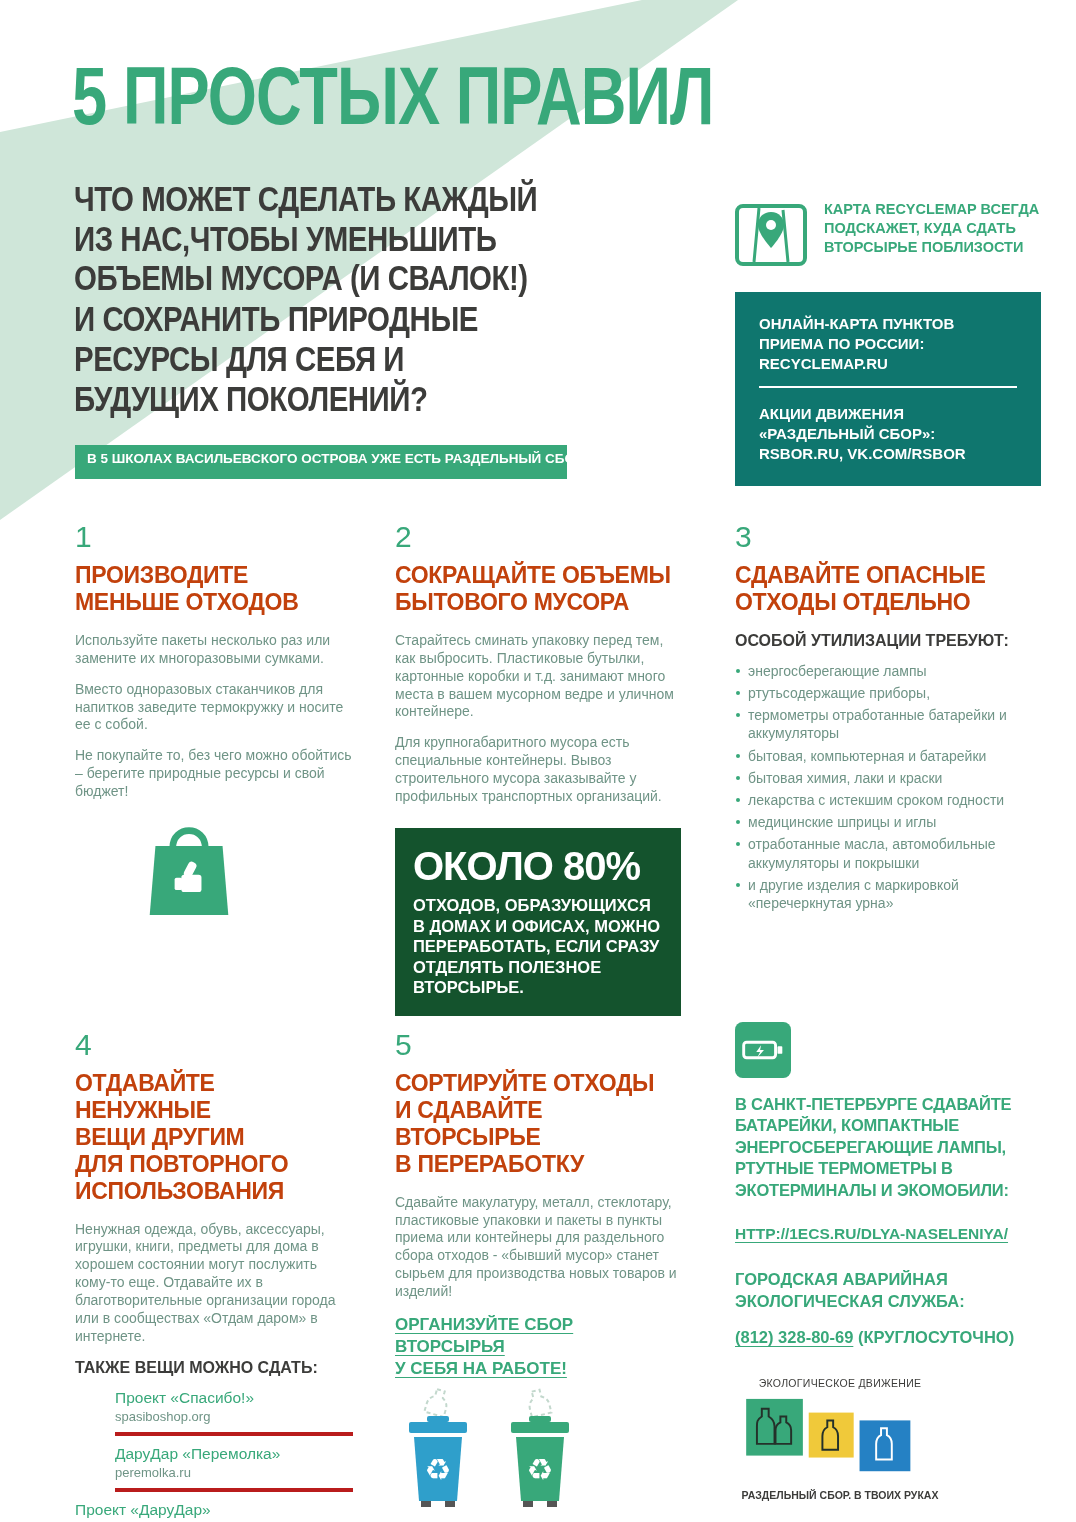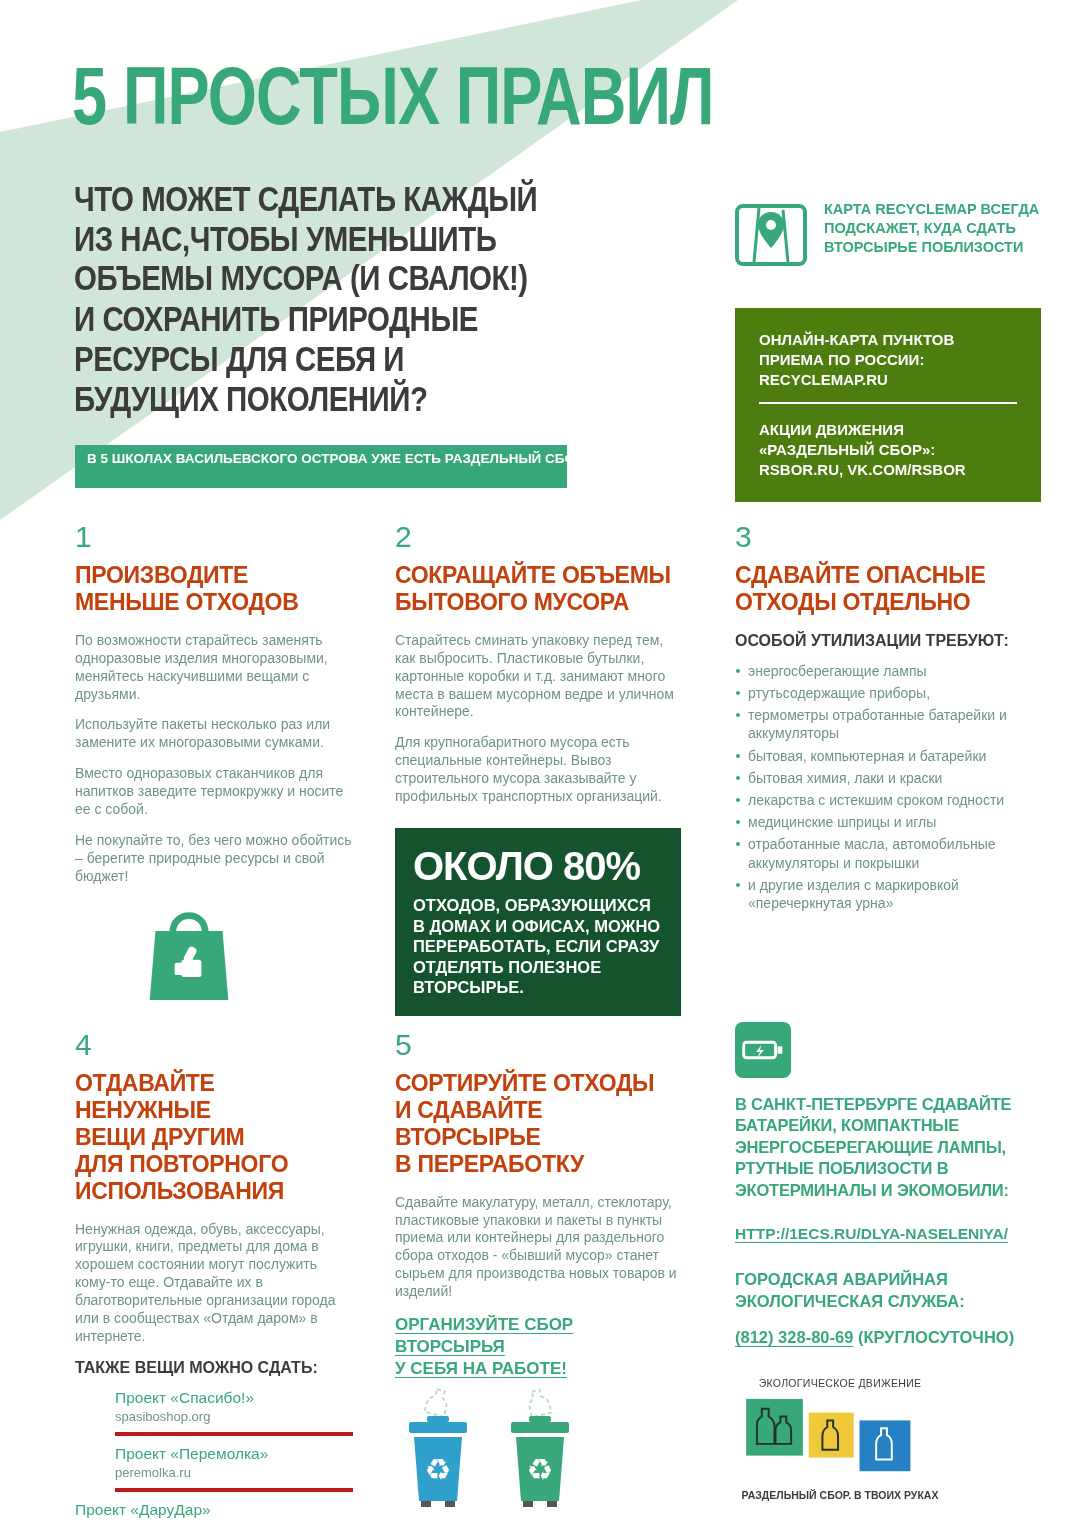--- a/index.html
+++ b/index.html
@@ -19,33 +19,33 @@
     position: absolute; left: 72px; top: 48px; margin: 0;
     font-size: 68px; font-weight: bold; color: #38a87a; letter-spacing: -1px;
     transform: scale(.93, 1.2); transform-origin: 0 0; white-space: nowrap;
   }
   .question {
     position: absolute; left: 74px; top: 180px;
     font-size: 31px; font-weight: bold; color: #3c3c3a; line-height: 1.12;
     letter-spacing: -0.5px; transform: scale(.95, 1.15); transform-origin: 0 0;
   }
   .banner {
-    position: absolute; left: 75px; top: 445px; width: 492px; height: 43px;
+    position: absolute; left: 75px; top: 445px; width: 492px; height: 34px;
     background: #38a87a; color: #fff; font-size: 13.5px; font-weight: bold;
     line-height: 27px; padding-left: 12px; white-space: nowrap;
   }
 
   .map-icon { position: absolute; left: 733px; top: 194px; }
   .map-note {
     position: absolute; left: 824px; top: 200px; width: 224px;
     font-size: 14.5px; font-weight: bold; color: #38a87a; line-height: 1.3;
   }
   .info-box {
-    position: absolute; left: 735px; top: 308px; width: 306px;
-    background: #4d7c0f; color: #fff; padding: 22px 24px 24px;
+    position: absolute; left: 735px; top: 292px; width: 306px;
+    background: #0f766e; color: #fff; padding: 22px 24px 24px;
   }
   .info-label { font-size: 15px; font-weight: bold; line-height: 1.3; }
   .info-url { font-size: 15px; font-weight: bold; margin-top: 2px; }
   .info-divider { border-bottom: 2px solid #fff; margin: 14px 0 16px; }
 
   .rule { position: absolute; }
   #rule1 { left: 75px;  top: 520px;  width: 278px; }
   #rule2 { left: 395px; top: 520px;  width: 286px; }
   #rule3 { left: 735px; top: 520px;  width: 306px; }
   #rule4 { left: 75px;  top: 1028px; width: 278px; }
@@ -140,21 +140,20 @@
     <div class="info-divider"></div>
     <div class="info-label preline">АКЦИИ ДВИЖЕНИЯ
 «РАЗДЕЛЬНЫЙ СБОР»:</div>
     <div class="info-url">RSBOR.RU, VK.COM/RSBOR</div>
   </div>
 
   <section class="rule" id="rule1">
     <div class="rule-num">1</div>
     <h2 class="rule-title preline">ПРОИЗВОДИТЕ
 МЕНЬШЕ ОТХОДОВ</h2>
-    <p class="body-p">По возможности старайтесь заменять одноразовые изделия многоразовыми, меняйтесь наскучившими вещами с друзьями.</p>
     <p class="body-p">Используйте пакеты несколько раз или замените их многоразовыми сумками.</p>
     <p class="body-p">Вместо одноразовых стаканчиков для напитков заведите термокружку и носите ее с собой.</p>
     <p class="body-p">Не покупайте то, без чего можно обойтись – берегите природные ресурсы и свой бюджет!</p>
     <div class="bag-icon">
       <svg width="92" height="100" viewBox="0 0 96 104">
         <path d="M31 30 c0 -24 34 -24 34 0" fill="none" stroke="#38a87a" stroke-width="7"></path>
         <polygon points="13,28 83,28 89,100 7,100" fill="#38a87a"></polygon>
         <rect x="40" y="58" width="21" height="18" rx="3" fill="#ffffff"></rect>
         <rect x="33" y="61" width="8" height="13" rx="2" fill="#ffffff"></rect>
         <rect x="45" y="44" width="9" height="17" rx="4" fill="#ffffff" transform="rotate(28 49 52)"></rect>
@@ -201,21 +200,21 @@
 ВЕЩИ ДРУГИМ
 ДЛЯ ПОВТОРНОГО
 ИСПОЛЬЗОВАНИЯ</h2>
     <p class="body-p">Ненужная одежда, обувь, аксессуары, игрушки, книги, предметы для дома в хорошем состоянии могут послужить кому-то еще. Отдавайте их в благотворительные организации города или в сообществах «Отдам даром» в интернете.</p>
     <div class="sub-head">ТАКЖЕ ВЕЩИ МОЖНО СДАТЬ:</div>
     <div class="project lined">
       <div class="project-name">Проект «Спасибо!»</div>
       <div class="project-url">spasiboshop.org</div>
     </div>
     <div class="project lined">
-      <div class="project-name">Проект «Перемолка»</div>
+      <div class="project-name">ДаруДар «Перемолка»</div>
       <div class="project-url">peremolka.ru</div>
     </div>
     <div class="project">
       <div class="project-name">Проект «ДаруДар»</div>
       <div class="project-url">darudar.org</div>
     </div>
   </section>
 
   <section class="rule" id="rule5">
     <div class="rule-num">5</div>
@@ -256,21 +255,21 @@
       <svg width="56" height="56" viewBox="0 0 58 58">
         <rect width="58" height="58" rx="8" fill="#38a87a"></rect>
         <rect x="9" y="21" width="33" height="16" rx="3" fill="none" stroke="#ffffff" stroke-width="3"></rect>
         <rect x="44" y="25" width="5" height="8" rx="1" fill="#ffffff"></rect>
         <path d="M27 24 l-5 7 h4 l-3 6 7 -8 h-4 z" fill="#ffffff"></path>
       </svg>
     </div>
     <div class="spb-text preline">В САНКТ-ПЕТЕРБУРГЕ СДАВАЙТЕ
 БАТАРЕЙКИ, КОМПАКТНЫЕ
 ЭНЕРГОСБЕРЕГАЮЩИЕ ЛАМПЫ,
-РТУТНЫЕ ПОБЛИЗОСТИ В
+РТУТНЫЕ ТЕРМОМЕТРЫ В
 ЭКОТЕРМИНАЛЫ И ЭКОМОБИЛИ:</div>
     <div class="spb-link">HTTP://1ECS.RU/DLYA-NASELENIYA/</div>
     <div class="spb-service preline">ГОРОДСКАЯ АВАРИЙНАЯ
 ЭКОЛОГИЧЕСКАЯ СЛУЖБА:</div>
     <div class="spb-phone-row">
       <span class="spb-phone">(812) 328-80-69</span>
       <span>(КРУГЛОСУТОЧНО)</span>
     </div>
 
     <div class="logo">

